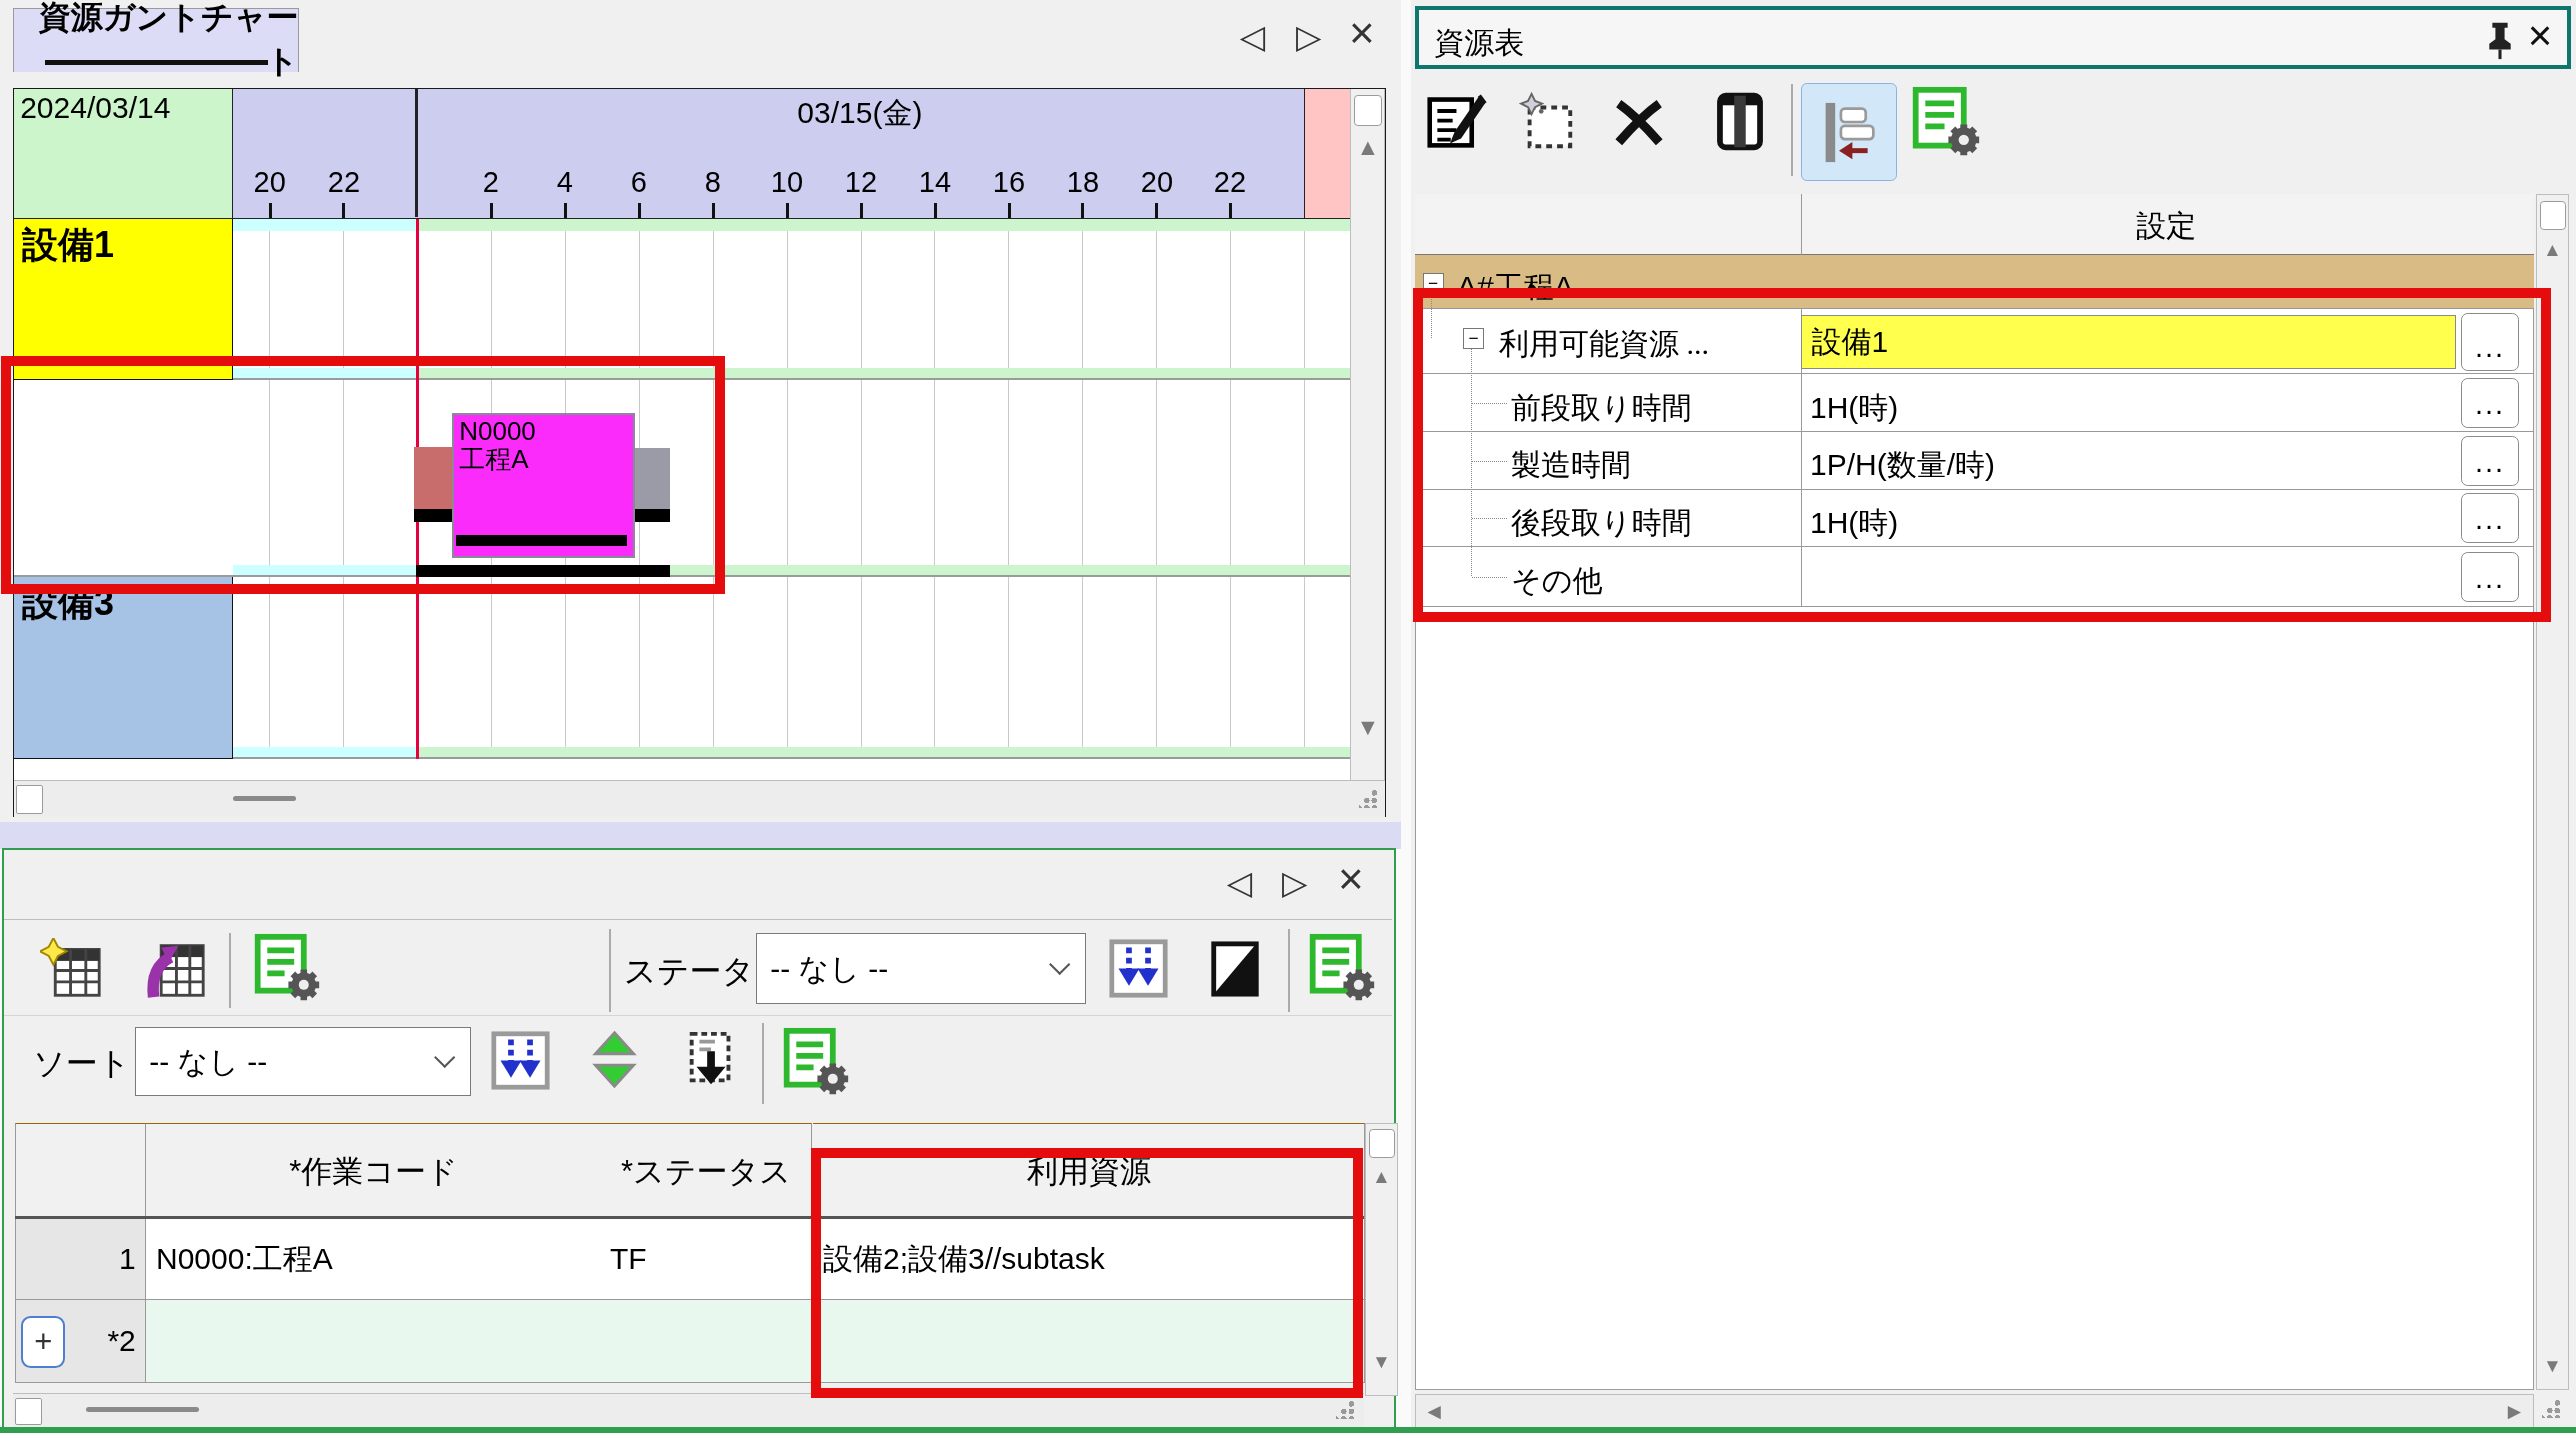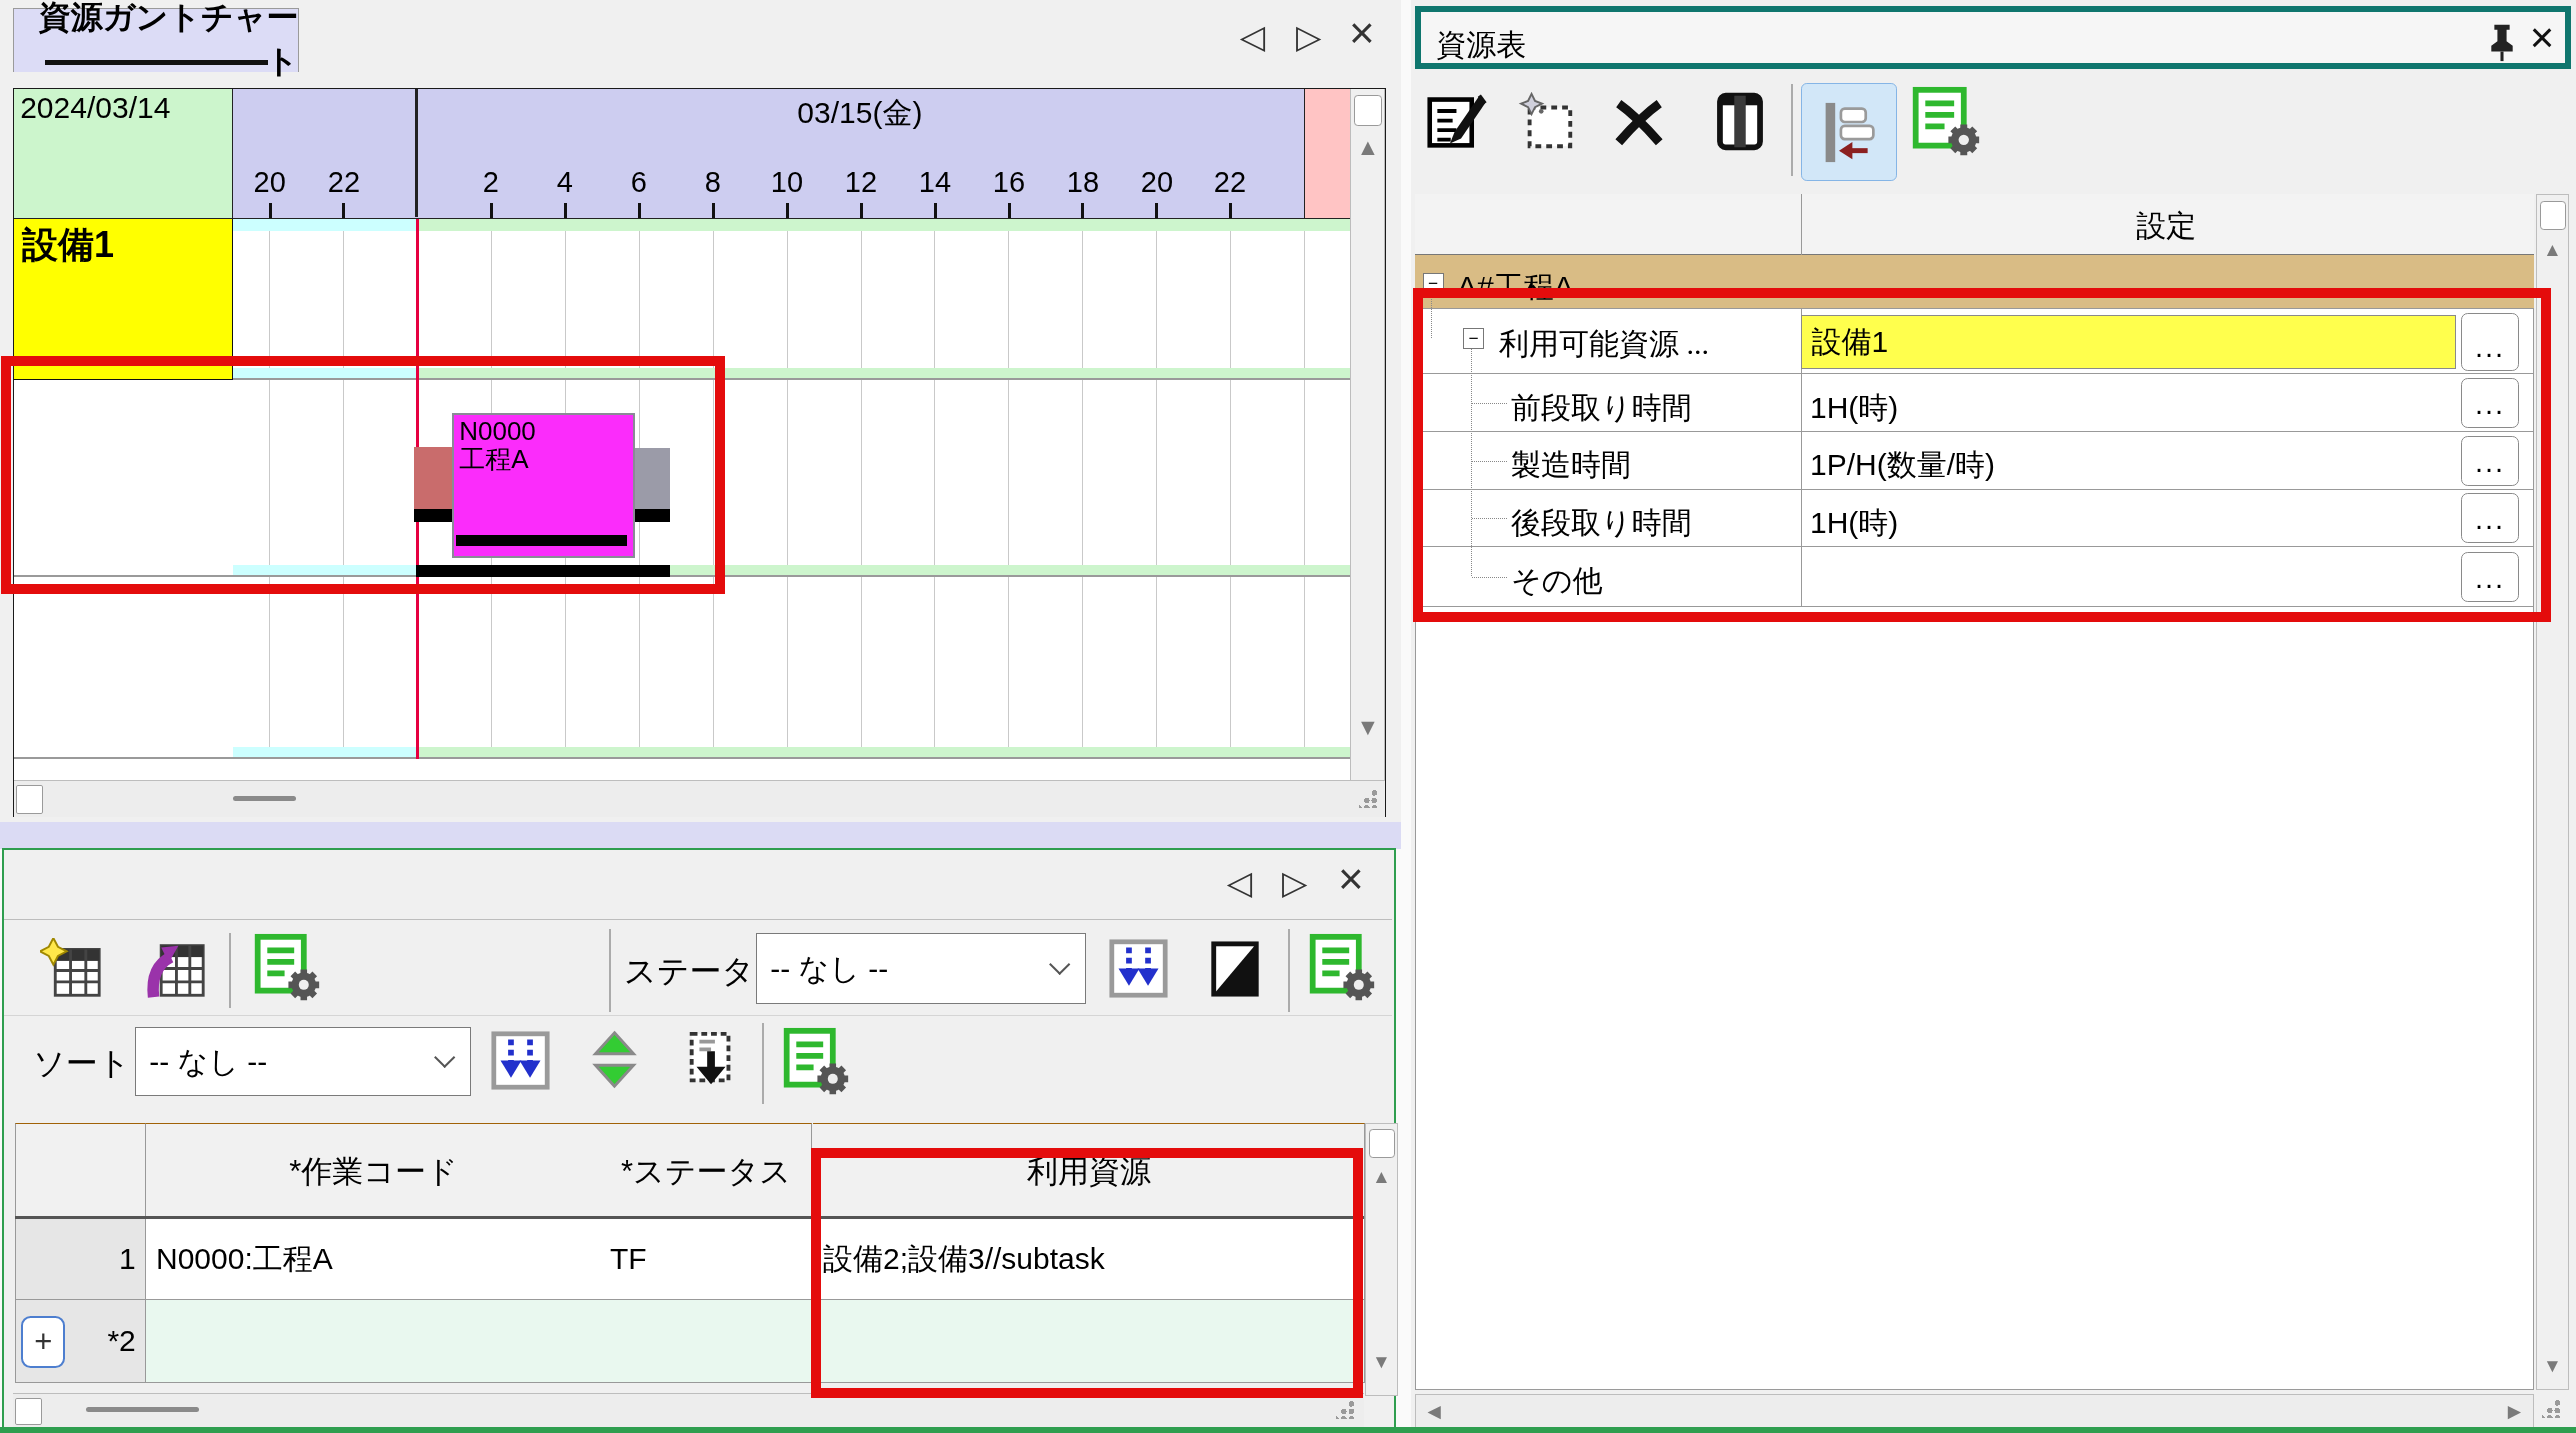--- a/index.html
+++ b/index.html
@@ -134,20 +134,23 @@
         <div class="rowsep" style="top:289px;"></div>
         <div class="rowsep" style="top:486px;"></div>
         <div class="rowsep" style="top:668px;"></div>
       </div>
 
       <div class="p" style="left:402px;top:130px;width:2.9px;height:540px;background:#e60040;"></div>
 
       <div class="p rescell" style="left:0;top:130px;width:219px;height:161px;background:#ffff00;">
         <span>設備1</span>
       </div>
+      <div class="p rescell" style="left:0;top:488px;width:219px;height:182px;background:#a6c3e6;">
+        <span>設備3</span>
+      </div>
 
       <div>
         <div class="p" style="left:400px;top:358px;width:38px;height:62px;background:#c96c6c;"></div>
         <div class="p" style="left:621px;top:359px;width:35px;height:62px;background:#9b9ba8;"></div>
         <div class="p" style="left:400px;top:420px;width:38px;height:12.5px;background:#000;"></div>
         <div class="p" style="left:621px;top:420px;width:35px;height:12.5px;background:#000;"></div>
         <div class="p" style="left:438px;top:324px;width:183px;height:145px;background:#fb2cfb;border:2.9px solid #8a8a96;box-sizing:border-box;font-size:26px;line-height:1.08;padding:1.9px 4.8px;">
           <div>N0000</div>
           <div>工程A</div>
           <div class="p" style="left:1.9px;bottom:9.6px;width:171px;height:11.5px;background:#000;"></div>
@@ -313,21 +316,21 @@
     </div>
 
     <div class="p" style="left:9.6px;top:543px;width:1351px;height:33px;background:#ededed;border-top:1px solid #bdbdbd;">
       <div class="p shandle" style="left:1.9px;top:3.8px;width:25px;height:25px;border-radius:1.9px;"></div>
       <div class="p sthumb" style="left:73px;top:13.4px;width:113px;height:4.8px;"></div>
       <div class="p grip" style="right:9.6px;top:5.8px;"></div>
     </div>
   </div>
 
   <div class="p panel" style="left:1411px;top:0;width:1165px;height:1434px;">
-    <div class="p" style="left:3.8px;top:5.8px;width:1156px;height:63px;background:#f6f6f6;border:6px solid #0f766e;box-sizing:border-box;">
+    <div class="p" style="left:3.8px;top:5.8px;width:1156px;height:63px;background:#f6f6f6;border:4px solid #0f766e;box-sizing:border-box;">
       <span class="p nw" style="left:15.4px;top:13.4px;font-size:30px;">資源表</span>
       <div class="p" style="left:1060px;top:9.6px;">
         <svg width="42" height="42" viewBox="0 0 22 22">
             <path d="M7 2h8v2.6h-1.6v6l3.2 2.4V16H5.4v-3l3.2-2.4v-6H7z" fill="#222"></path>
             <rect x="10.2" y="16" width="1.6" height="5" fill="#222"></rect>
           </svg>
       </div>
       <span class="p navg" style="left:1109px;top:1.9px;font-size:42px;color:#111;">×</span>
     </div>
 

